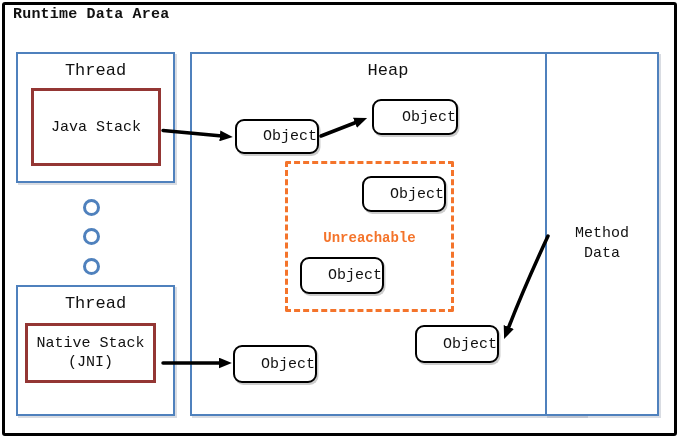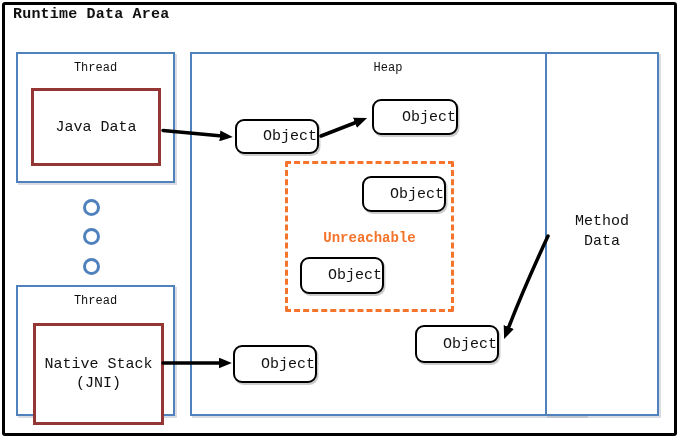--- a/index.html
+++ b/index.html
@@ -23,43 +23,43 @@
     white-space:nowrap;
   }
   .bluebox{
     position:absolute;
     border:2px solid var(--container-blue,#4f81bd);
     background:#fff;
     box-sizing:border-box;
     box-shadow:2px 2px 0 rgba(130,140,160,0.30);
   }
   .bluebox .box-label{
-    text-align:center;font-size:12px;margin-top:7px;
+    text-align:center;font-size:17px;margin-top:7px;
     white-space:nowrap;
   }
   #thread-top{left:16px;top:52px;width:159px;height:131px;}
   #thread-bottom{left:16px;top:285px;width:159px;height:131px;}
   #heap-box{left:190px;top:52px;width:396px;height:364px;}
   #method-area-box{left:545px;top:52px;width:114px;height:364px;}
   .stackbox{
     position:absolute;
     border:3px solid var(--stack-maroon,#943634);
     background:#fff;box-sizing:border-box;
     display:flex;align-items:center;justify-content:center;
     flex-direction:column;
     font-size:15px;text-align:center;line-height:19px;
   }
   #java-stack{left:13px;top:34px;width:130px;height:78px;}
-  #native-stack{left:15px;top:36px;width:131px;height:102px;}
+  #native-stack{left:7px;top:36px;width:131px;height:60px;}
   .dot{
     position:absolute;width:11px;height:11px;border-radius:50%;
     border:3px solid var(--container-blue,#4f81bd);background:#fff;
   }
   #method-area-label{
-    position:absolute;left:0;right:0;top:158px;
+    position:absolute;left:0;right:0;top:170px;
     text-align:center;font-size:15px;line-height:20px;
   }
   #unreachable-box{
     position:absolute;left:285px;top:161px;width:169px;height:151px;
     border:3px dashed var(--unreachable-orange,#f4742b);
     border-radius:2px;background:transparent;box-sizing:border-box;
   }
   #unreachable-label{
     position:absolute;left:0;right:0;top:66px;
     text-align:center;font-size:14px;font-weight:bold;
@@ -88,21 +88,21 @@
 <body>
 
 <div id="canvas">
   <div id="outer-frame"></div>
 
   <div class="page-title">Runtime Data Area</div>
 
   <div class="bluebox" id="thread-top">
     <div class="box-label">Thread</div>
     <div class="stackbox" id="java-stack">
-      <span>Java Data</span>
+      <span>Java Stack</span>
     </div>
   </div>
 
   <div class="dot" style="left:83px;top:199px;"></div>
   <div class="dot" style="left:83px;top:228px;"></div>
   <div class="dot" style="left:83px;top:258px;"></div>
 
   <div class="bluebox" id="thread-bottom">
     <div class="box-label">Thread</div>
     <div class="stackbox" id="native-stack">

